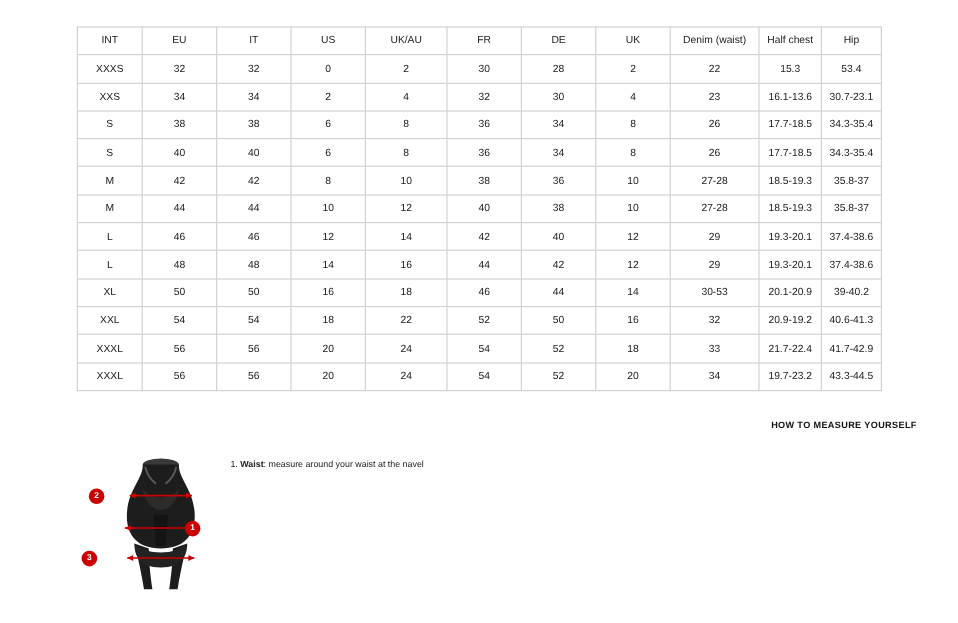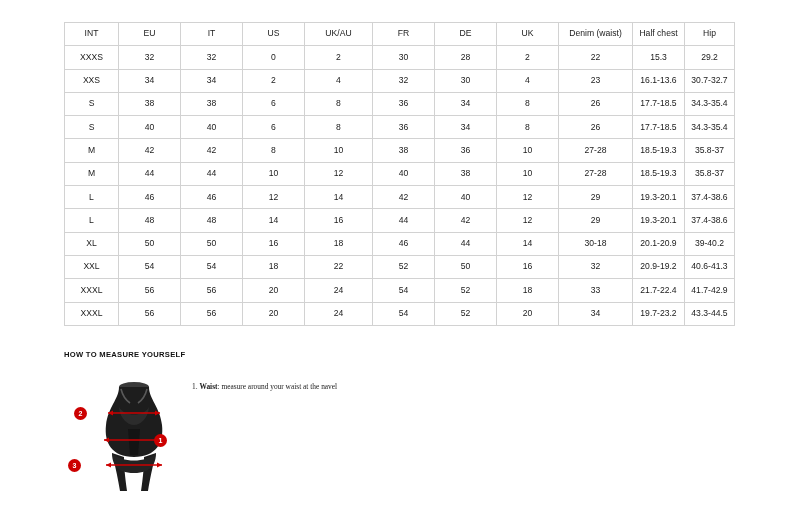--- a/index.html
+++ b/index.html
@@ -66,41 +66,41 @@
     left: 64px;
     top: 350px;
     width: 700px;
   }
   .measure-title {
     font-size: 7.6px;
     font-weight: bold;
     letter-spacing: 0.3px;
     color: #111111;
     margin-bottom: 14px;
+    text-align: right;
   }
   .measure-body {
     position: relative;
     display: flex;
     align-items: flex-start;
   }
   .figure-col {
     width: 122px;
     position: relative;
     height: 140px;
   }
   .text-col {
     padding-top: 10px;
     padding-left: 6px;
   }
   .measure-line {
     font-size: 7.4px;
     color: #222222;
     margin-bottom: 12px;
     line-height: 1.2;
-    font-family: Liberation Serif, serif;
   }
   .measure-line .num {
     color: #222222;
   }
   .measure-line b {
     font-weight: bold;
   }
   .bullet {
     position: absolute;
     width: 13px;
@@ -161,34 +161,34 @@
           <td>XXXS</td>
           <td>32</td>
           <td>32</td>
           <td>0</td>
           <td>2</td>
           <td>30</td>
           <td>28</td>
           <td>2</td>
           <td>22</td>
           <td>15.3</td>
-          <td>29.2</td>
+          <td>53.4</td>
         </tr>
         <tr>
           <td>XXS</td>
           <td>34</td>
           <td>34</td>
           <td>2</td>
           <td>4</td>
           <td>32</td>
           <td>30</td>
           <td>4</td>
           <td>23</td>
           <td>16.1-13.6</td>
-          <td>30.7-32.7</td>
+          <td>30.7-23.1</td>
         </tr>
         <tr>
           <td>S</td>
           <td>38</td>
           <td>38</td>
           <td>6</td>
           <td>8</td>
           <td>36</td>
           <td>34</td>
           <td>8</td>
@@ -263,21 +263,21 @@
         </tr>
         <tr>
           <td>XL</td>
           <td>50</td>
           <td>50</td>
           <td>16</td>
           <td>18</td>
           <td>46</td>
           <td>44</td>
           <td>14</td>
-          <td>30-18</td>
+          <td>30-53</td>
           <td>20.1-20.9</td>
           <td>39-40.2</td>
         </tr>
         <tr>
           <td>XXL</td>
           <td>54</td>
           <td>54</td>
           <td>18</td>
           <td>22</td>
           <td>52</td>

